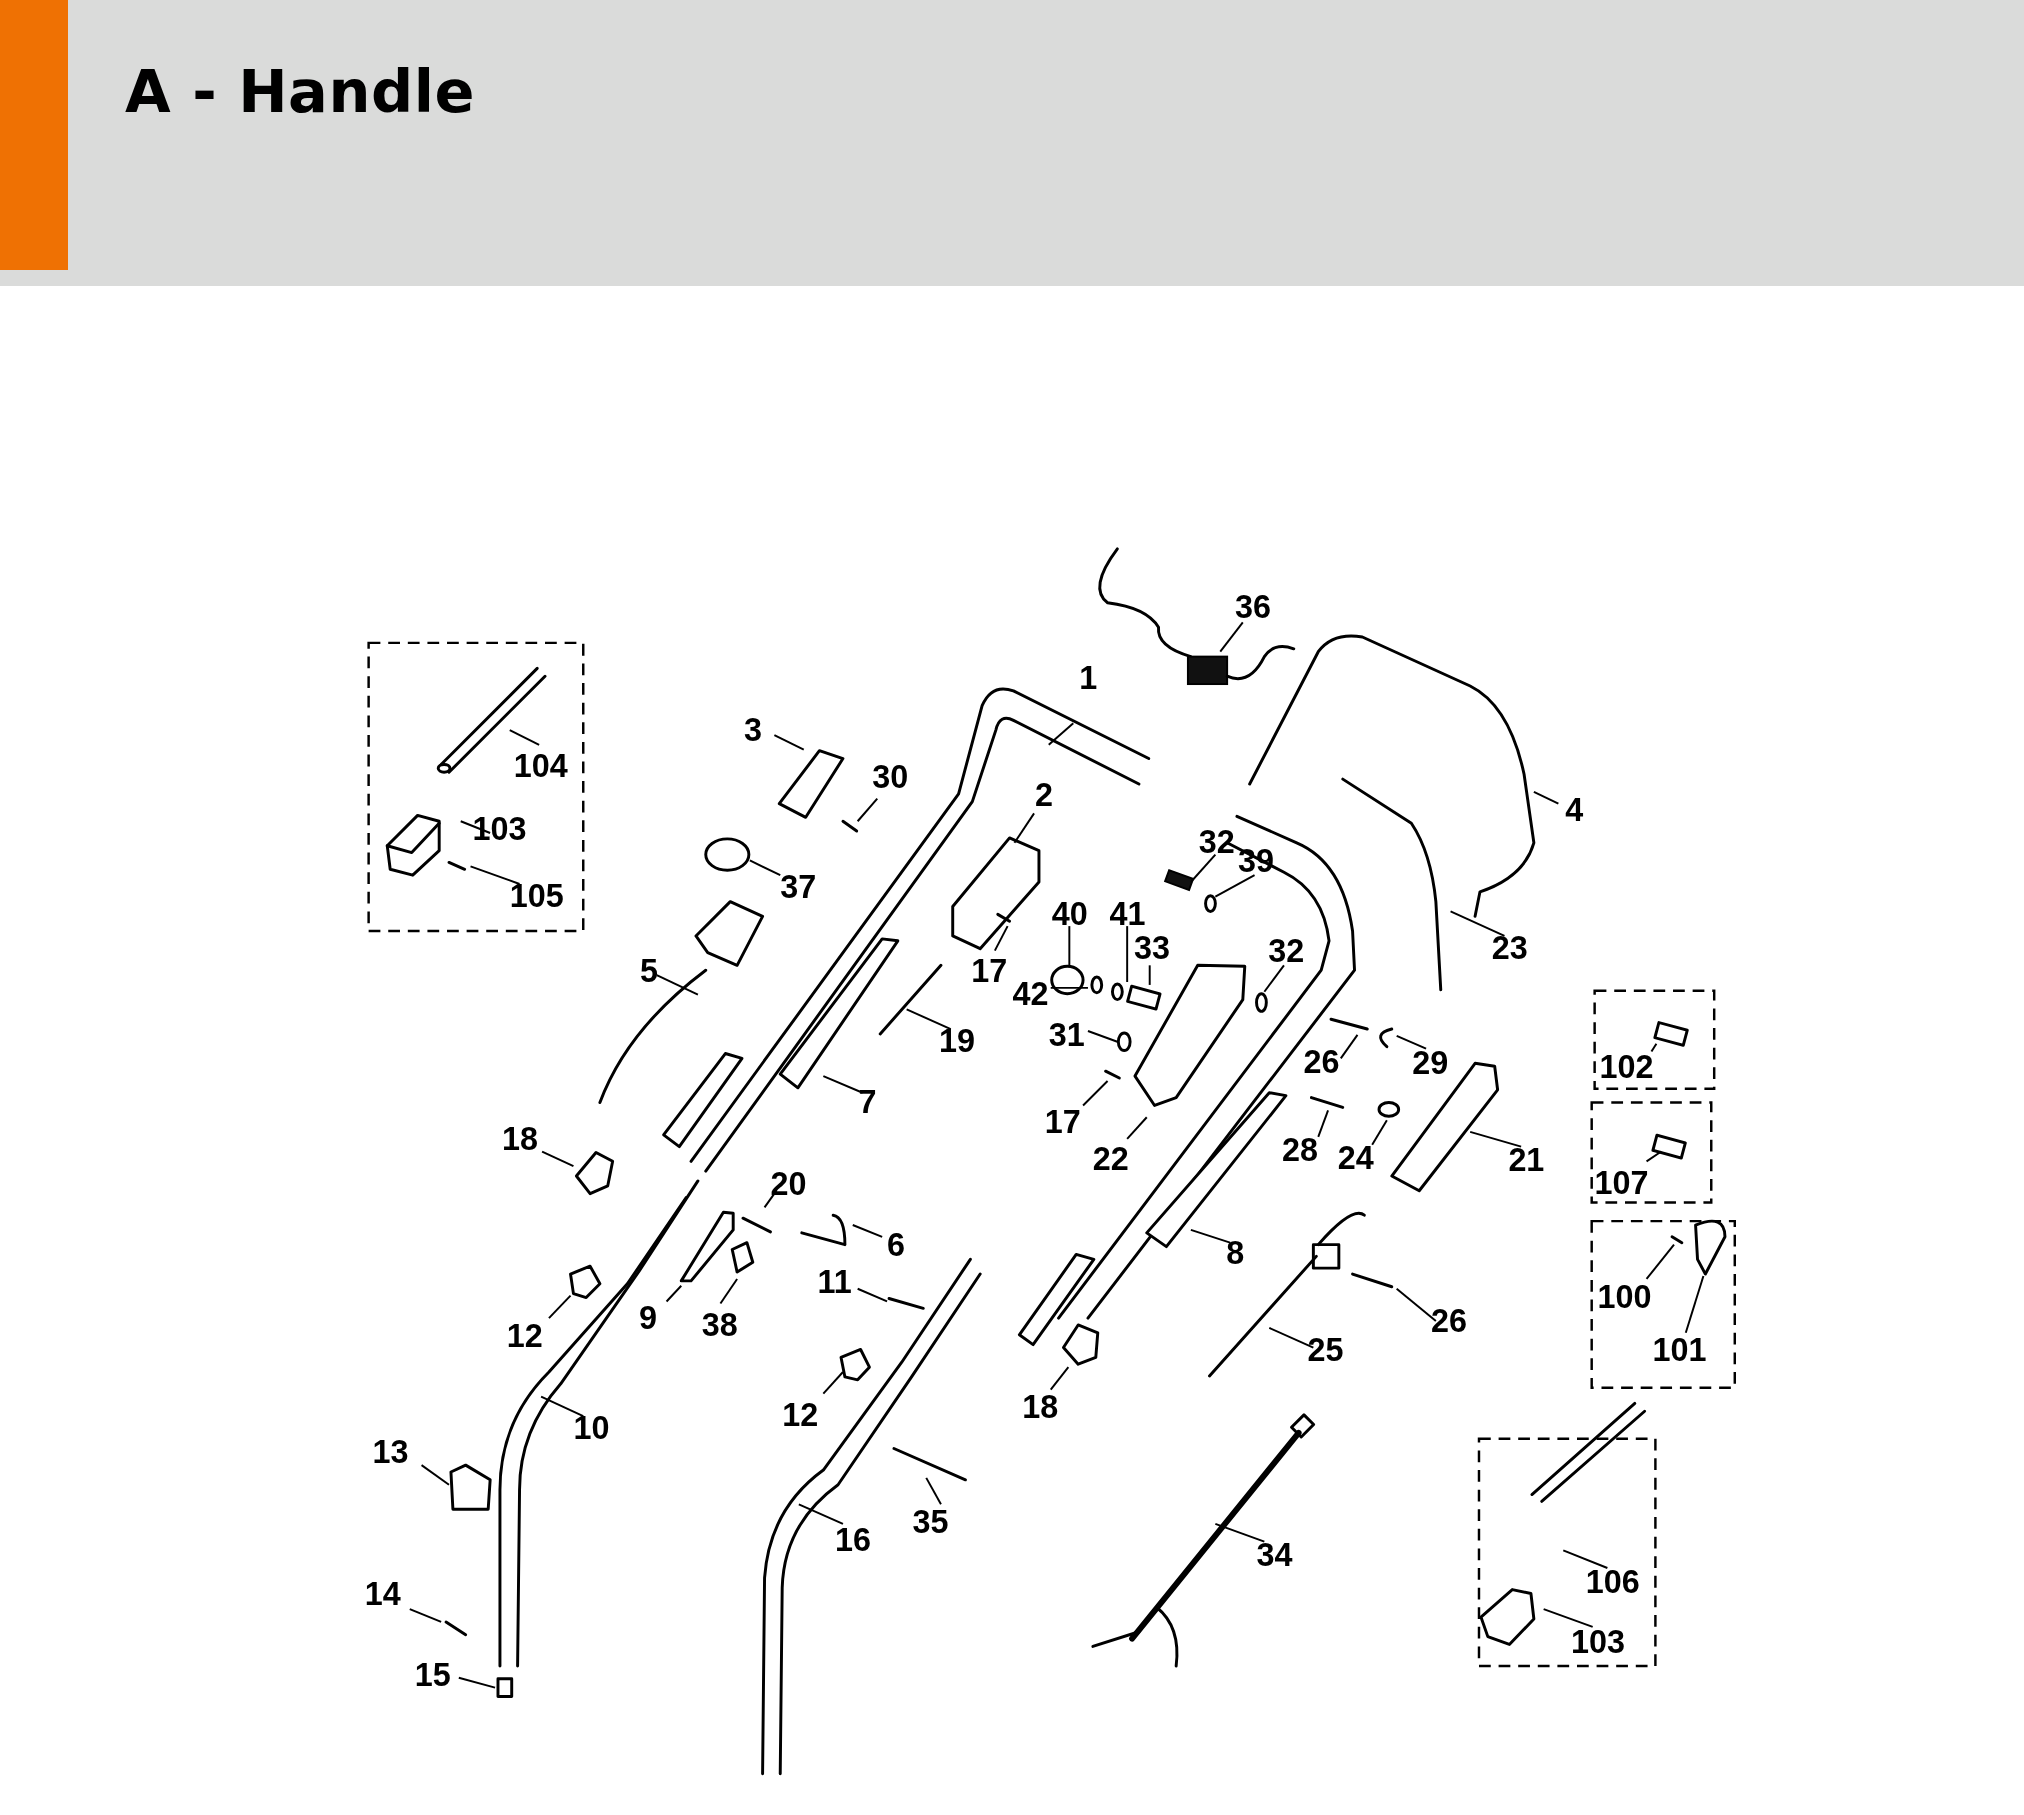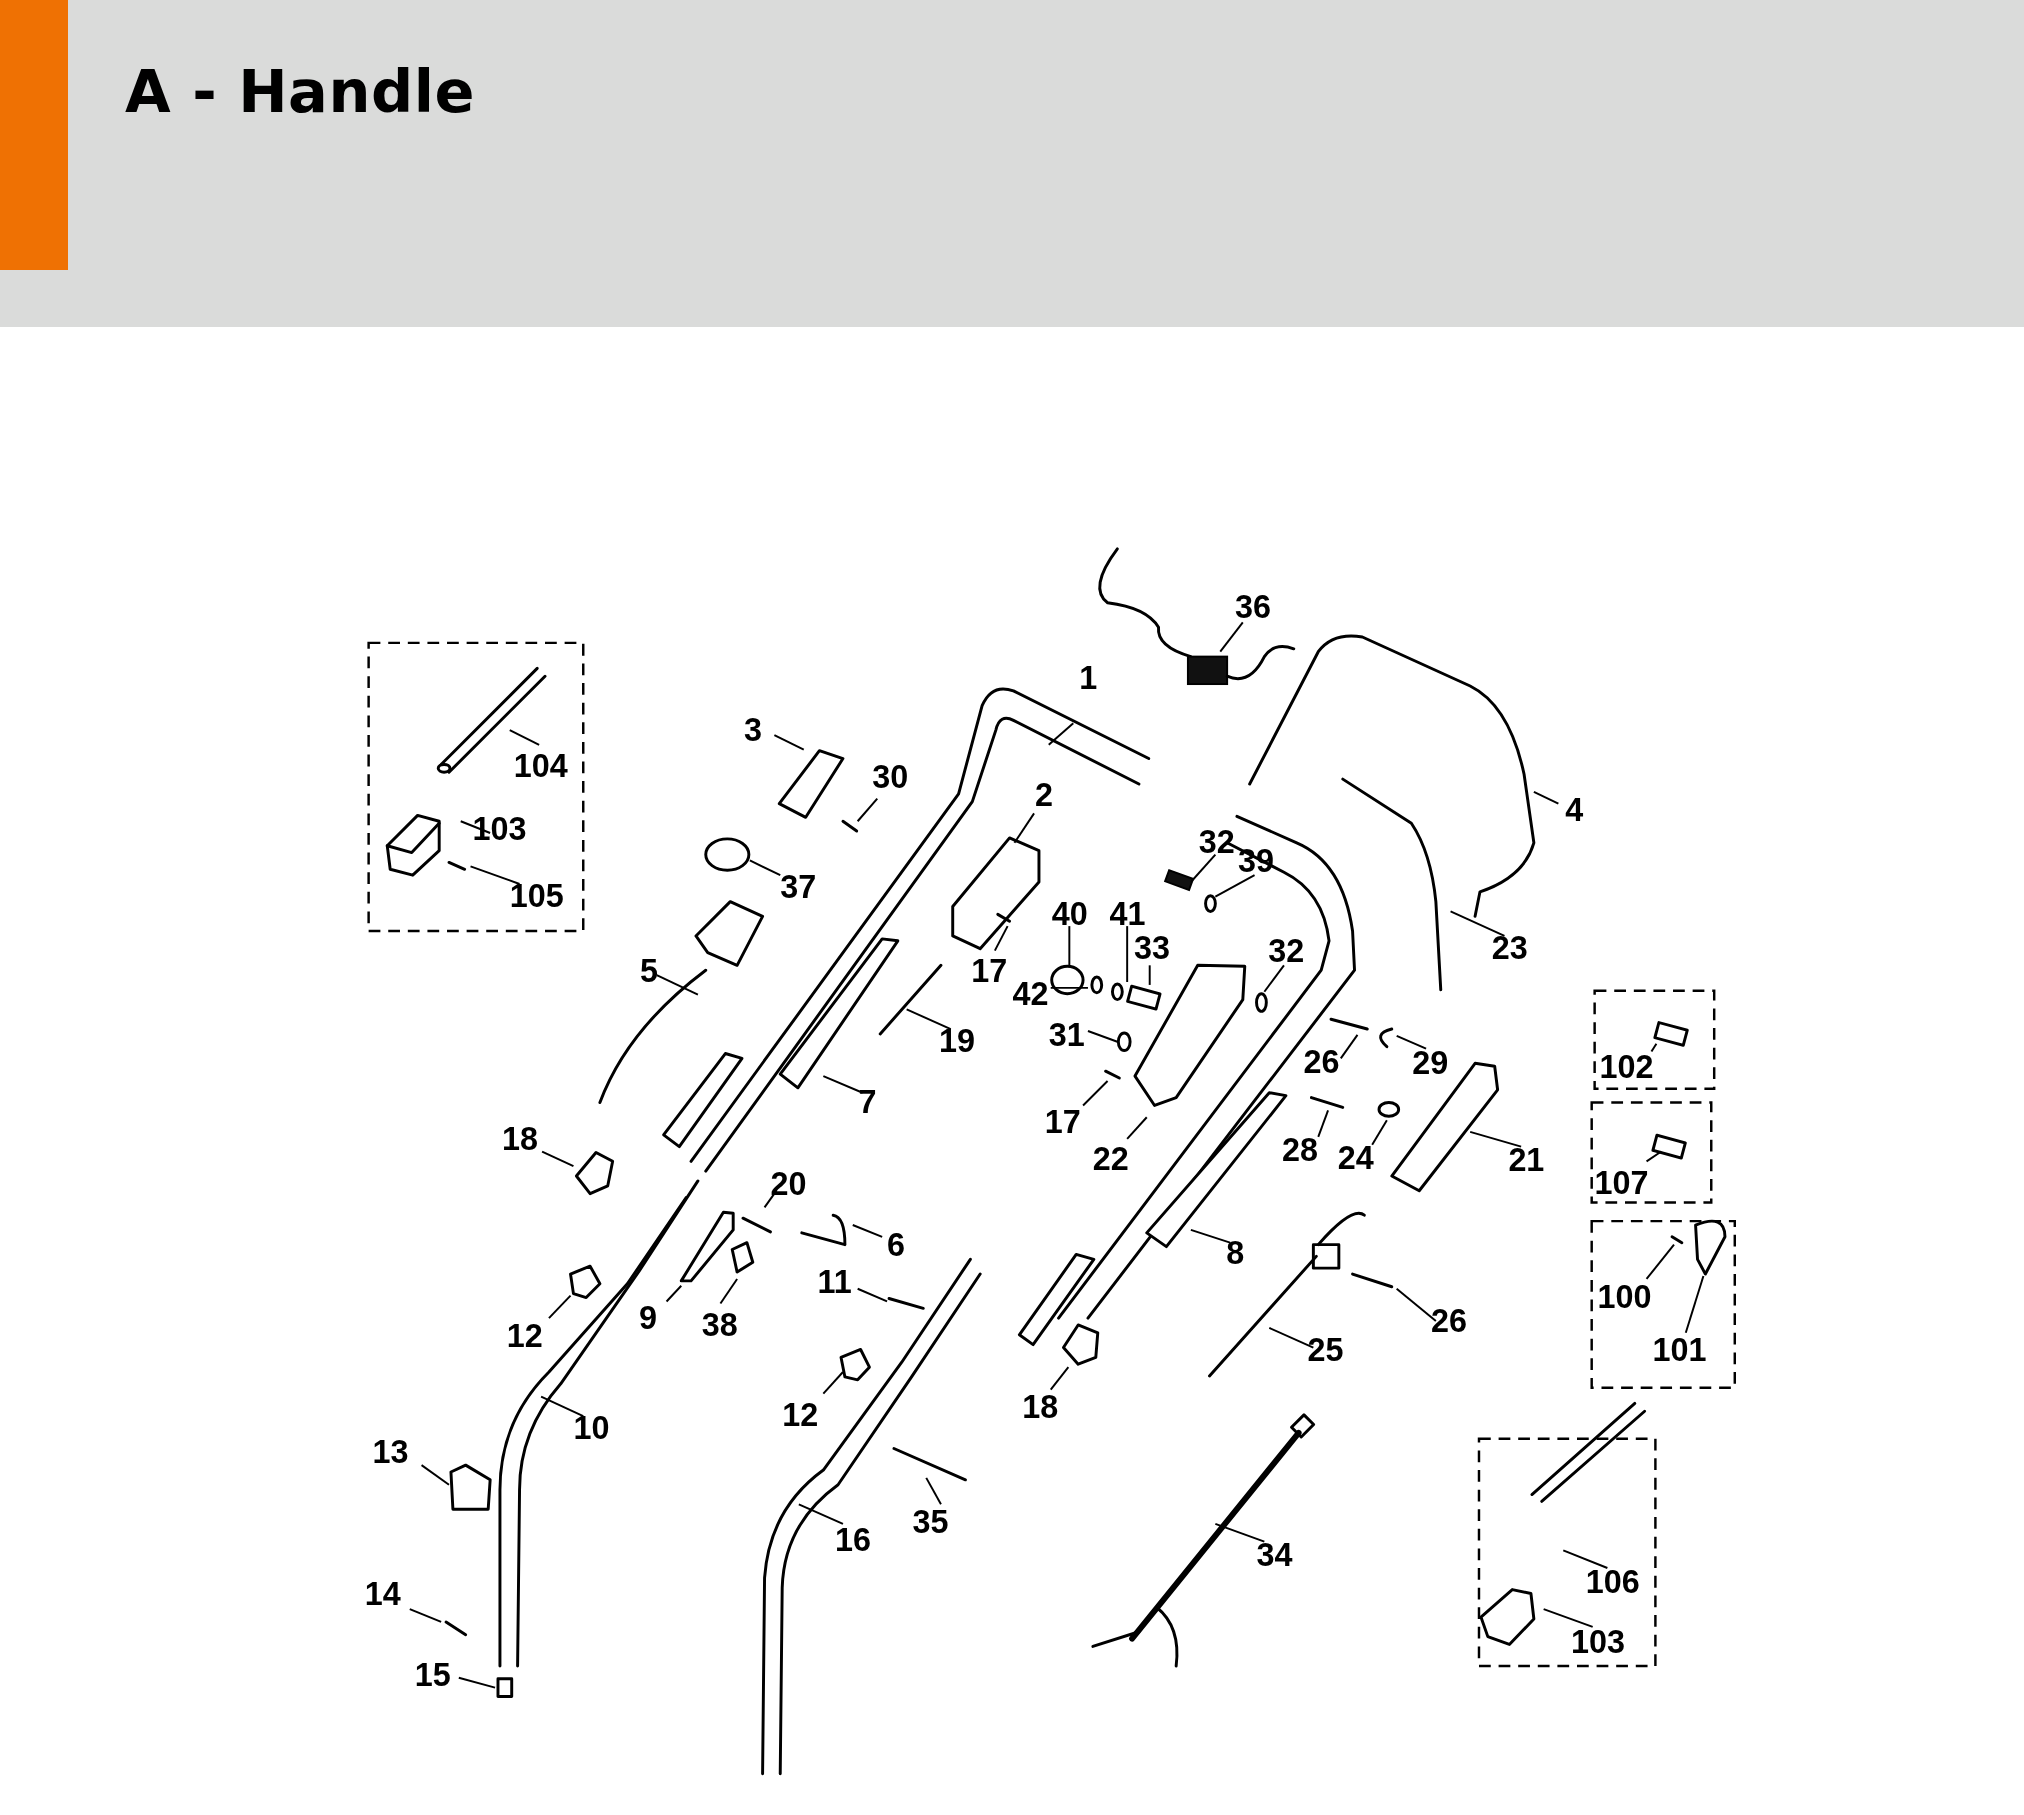--- a/index.html
+++ b/index.html
@@ -1,17 +1,17 @@
 <!DOCTYPE html>
 <html><head>
 <meta charset="utf-8">
 <style>
   html, body { margin:0; padding:0; background:#ffffff; }
   body { width:2025px; height:1815px; position:relative; overflow:hidden; font-family:"Liberation Sans", sans-serif; }
-  .header { position:absolute; left:0; top:0; width:2025px; height:327px; background:#dadbda; }
+  .header { position:absolute; left:0; top:0; width:2025px; height:286px; background:#dadbda; }
   .accent { position:absolute; left:0; top:0; width:68px; height:270px; background:#ef7103; }
   .title { position:absolute; left:125px; top:57px; font-family:"DejaVu Sans", sans-serif; font-weight:bold; font-size:59px; color:#000; letter-spacing:0.5px; }
   svg.diagram { position:absolute; left:0; top:0; }
   .lbl { font-family:"Liberation Sans", sans-serif; font-weight:bold; font-size:33px; fill:#000; }
   .part { fill:none; stroke:#000; stroke-width:3; stroke-linecap:round; stroke-linejoin:round; }
   .partw { fill:#fff; stroke:#000; stroke-width:3; stroke-linejoin:round; }
   .partb { fill:#111; stroke:#000; stroke-width:2; }
   .leader { stroke:#000; stroke-width:2; fill:none; }
   .box { fill:none; stroke:#000; stroke-width:2.5; stroke-dasharray:12 8; }
 </style>

